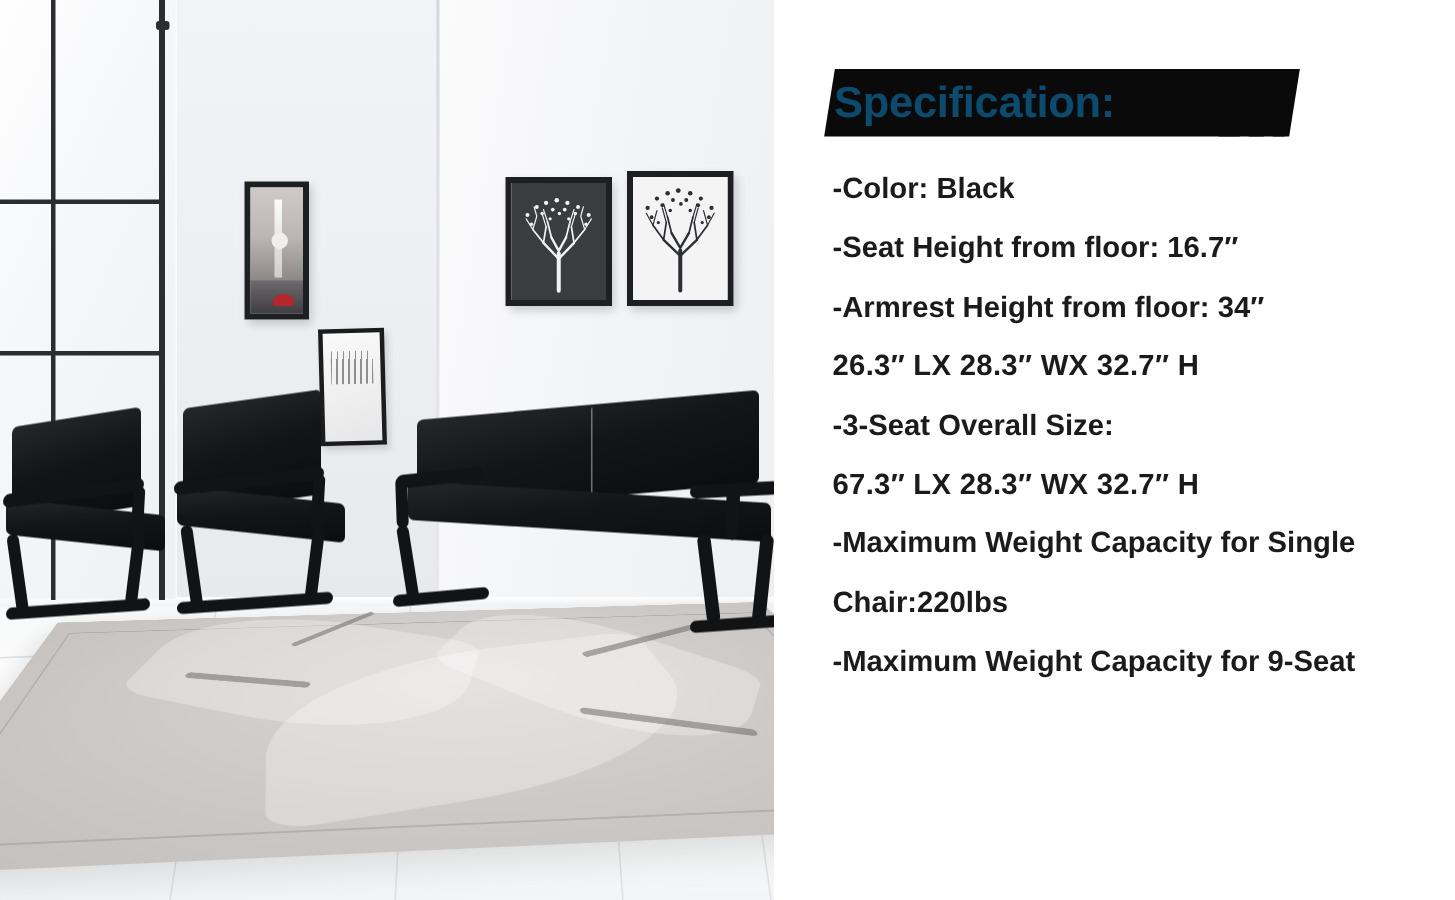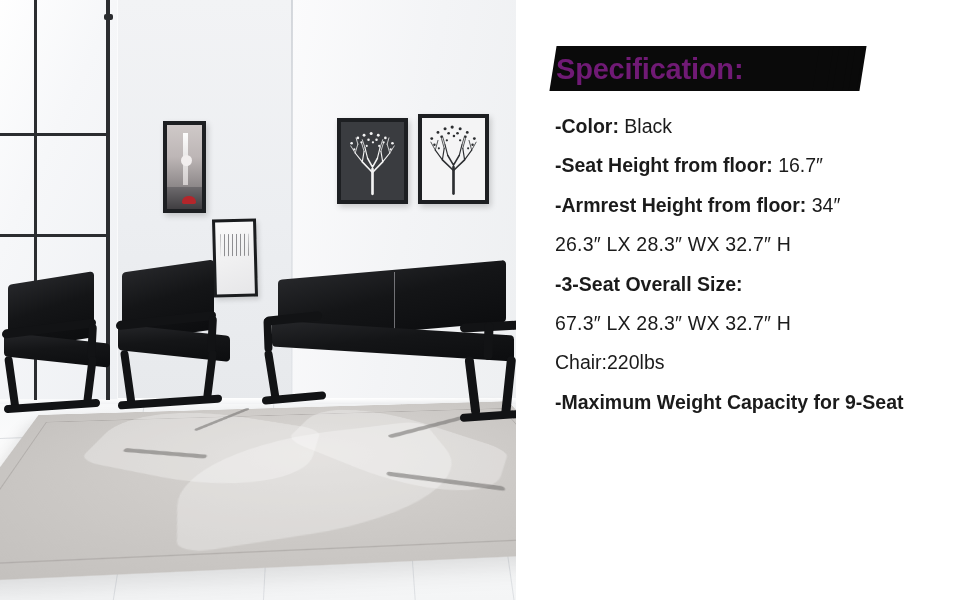--- a/index.html
+++ b/index.html
@@ -200,21 +200,21 @@
     transform: skewX(-9deg);
   }
   .banner-title {
     position: absolute;
     left: 40px;
     top: 47px;
     height: 45px;
     line-height: 45px;
     font-size: 29px;
     font-weight: bold;
-    color: #701a75;
+    color: #0c4a6e;
     letter-spacing: -0.2px;
     white-space: nowrap;
   }
   .stripe {
     position: absolute;
     top: 46px;
     height: 45px;
     background: #0a0a0a;
     transform: skewX(-9deg);
   }
@@ -228,21 +228,21 @@
     top: 107px;
     width: 412px;
   }
   .spec-line {
     font-size: 19.5px;
     line-height: 39.4px;
     color: #1b1b1b;
     white-space: nowrap;
   }
   .spec-line .lbl { font-weight: 600; }
-  .spec-line .val { font-weight: 400; text-align: center; }
+  .spec-line .val { font-weight: 700; text-align: center; }
   .spec-line.dim { font-weight: 400; letter-spacing: .2px; }
 </style>
 </head>
 <body>
 
 <div id="stage">
 
   <div class="photo-pane">
 
     <div class="wall-back"></div>
@@ -424,20 +424,23 @@
       </div>
 
       <div class="spec-line">
         <span class="lbl">-3-Seat Overall Size:</span>
       </div>
 
       <div class="spec-line dim">
         <span class="val">67.3″  LX 28.3″  WX 32.7″  H</span>
       </div>
 
+      <div class="spec-line">
+        <span class="lbl">-Maximum Weight Capacity for Single</span>
+      </div>
 
       <div class="spec-line">
         <span class="val">Chair:220lbs</span>
       </div>
 
       <div class="spec-line">
         <span class="lbl">-Maximum Weight Capacity for 9-Seat</span>
       </div>
 
 

